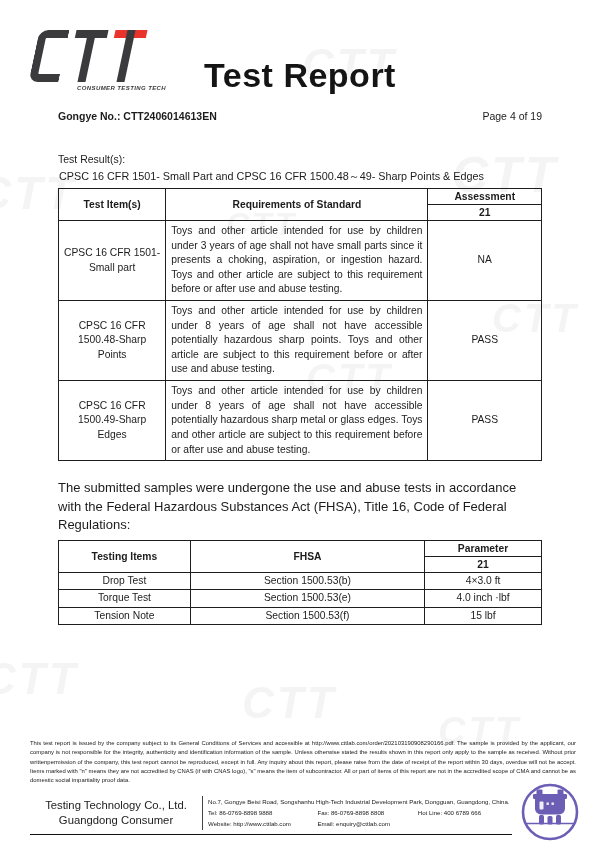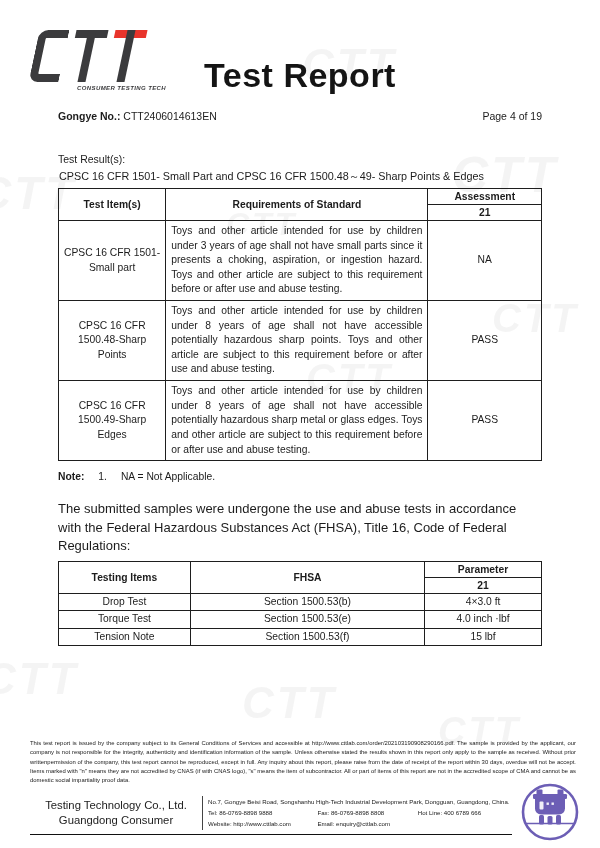--- a/index.html
+++ b/index.html
@@ -39,21 +39,21 @@
     position:absolute; left:0; right:0; top:56px; text-align:center;
     font-size:34px; font-weight:700; color:#141414; letter-spacing:0.5px;
   }
 
   .report-row {
     position:absolute; left:58px; right:58px; top:110px;
     display:flex; justify-content:space-between; align-items:baseline;
     font-size:10.5px;
   }
   .report-no b { font-weight:700; }
-  .report-no span.val { font-weight:400; }
+  .report-no span.val { font-weight:700; }
 
   
   .content { position:absolute; left:58px; right:58px; top:153px; }
   .section-heading { font-size:10.5px; font-weight:400; margin-bottom:5px; }
   .section-subtitle { font-size:10.8px; margin-left:1px; margin-bottom:4px; }
 
   table.rpt {
     width:100%; border-collapse:collapse; table-layout:fixed;
     border:1.5px solid #1e1e1e; font-size:10.3px; color:#1c1c1c;
   }
@@ -171,25 +171,20 @@
           <td class="c-result">PASS</td>
         </tr>
         <tr>
           <td class="c-item">CPSC 16 CFR 1500.49-Sharp Edges</td>
           <td class="c-req">Toys and other article intended for use by children under 8 years of age shall not have accessible potentially hazardous sharp metal or glass edges. Toys and other article are subject to this requirement before or after use and abuse testing.</td>
           <td class="c-result">PASS</td>
         </tr>
       </tbody>
     </table>
 
-    <div class="note-row">
-      <span class="lbl">Note:</span>
-      <span>1.</span>
-      <span>NA = Not Applicable.</span>
-    </div>
 
     <div class="intro-para">The submitted samples were undergone the use and abuse tests in accordance with the Federal Hazardous Substances Act (FHSA), Title 16, Code of Federal Regulations:</div>
 
     <table class="rpt params">
       <colgroup>
           <col class="t2-col1">
           <col class="t2-col2">
           <col class="t2-col3">
         </colgroup>
       <thead>

